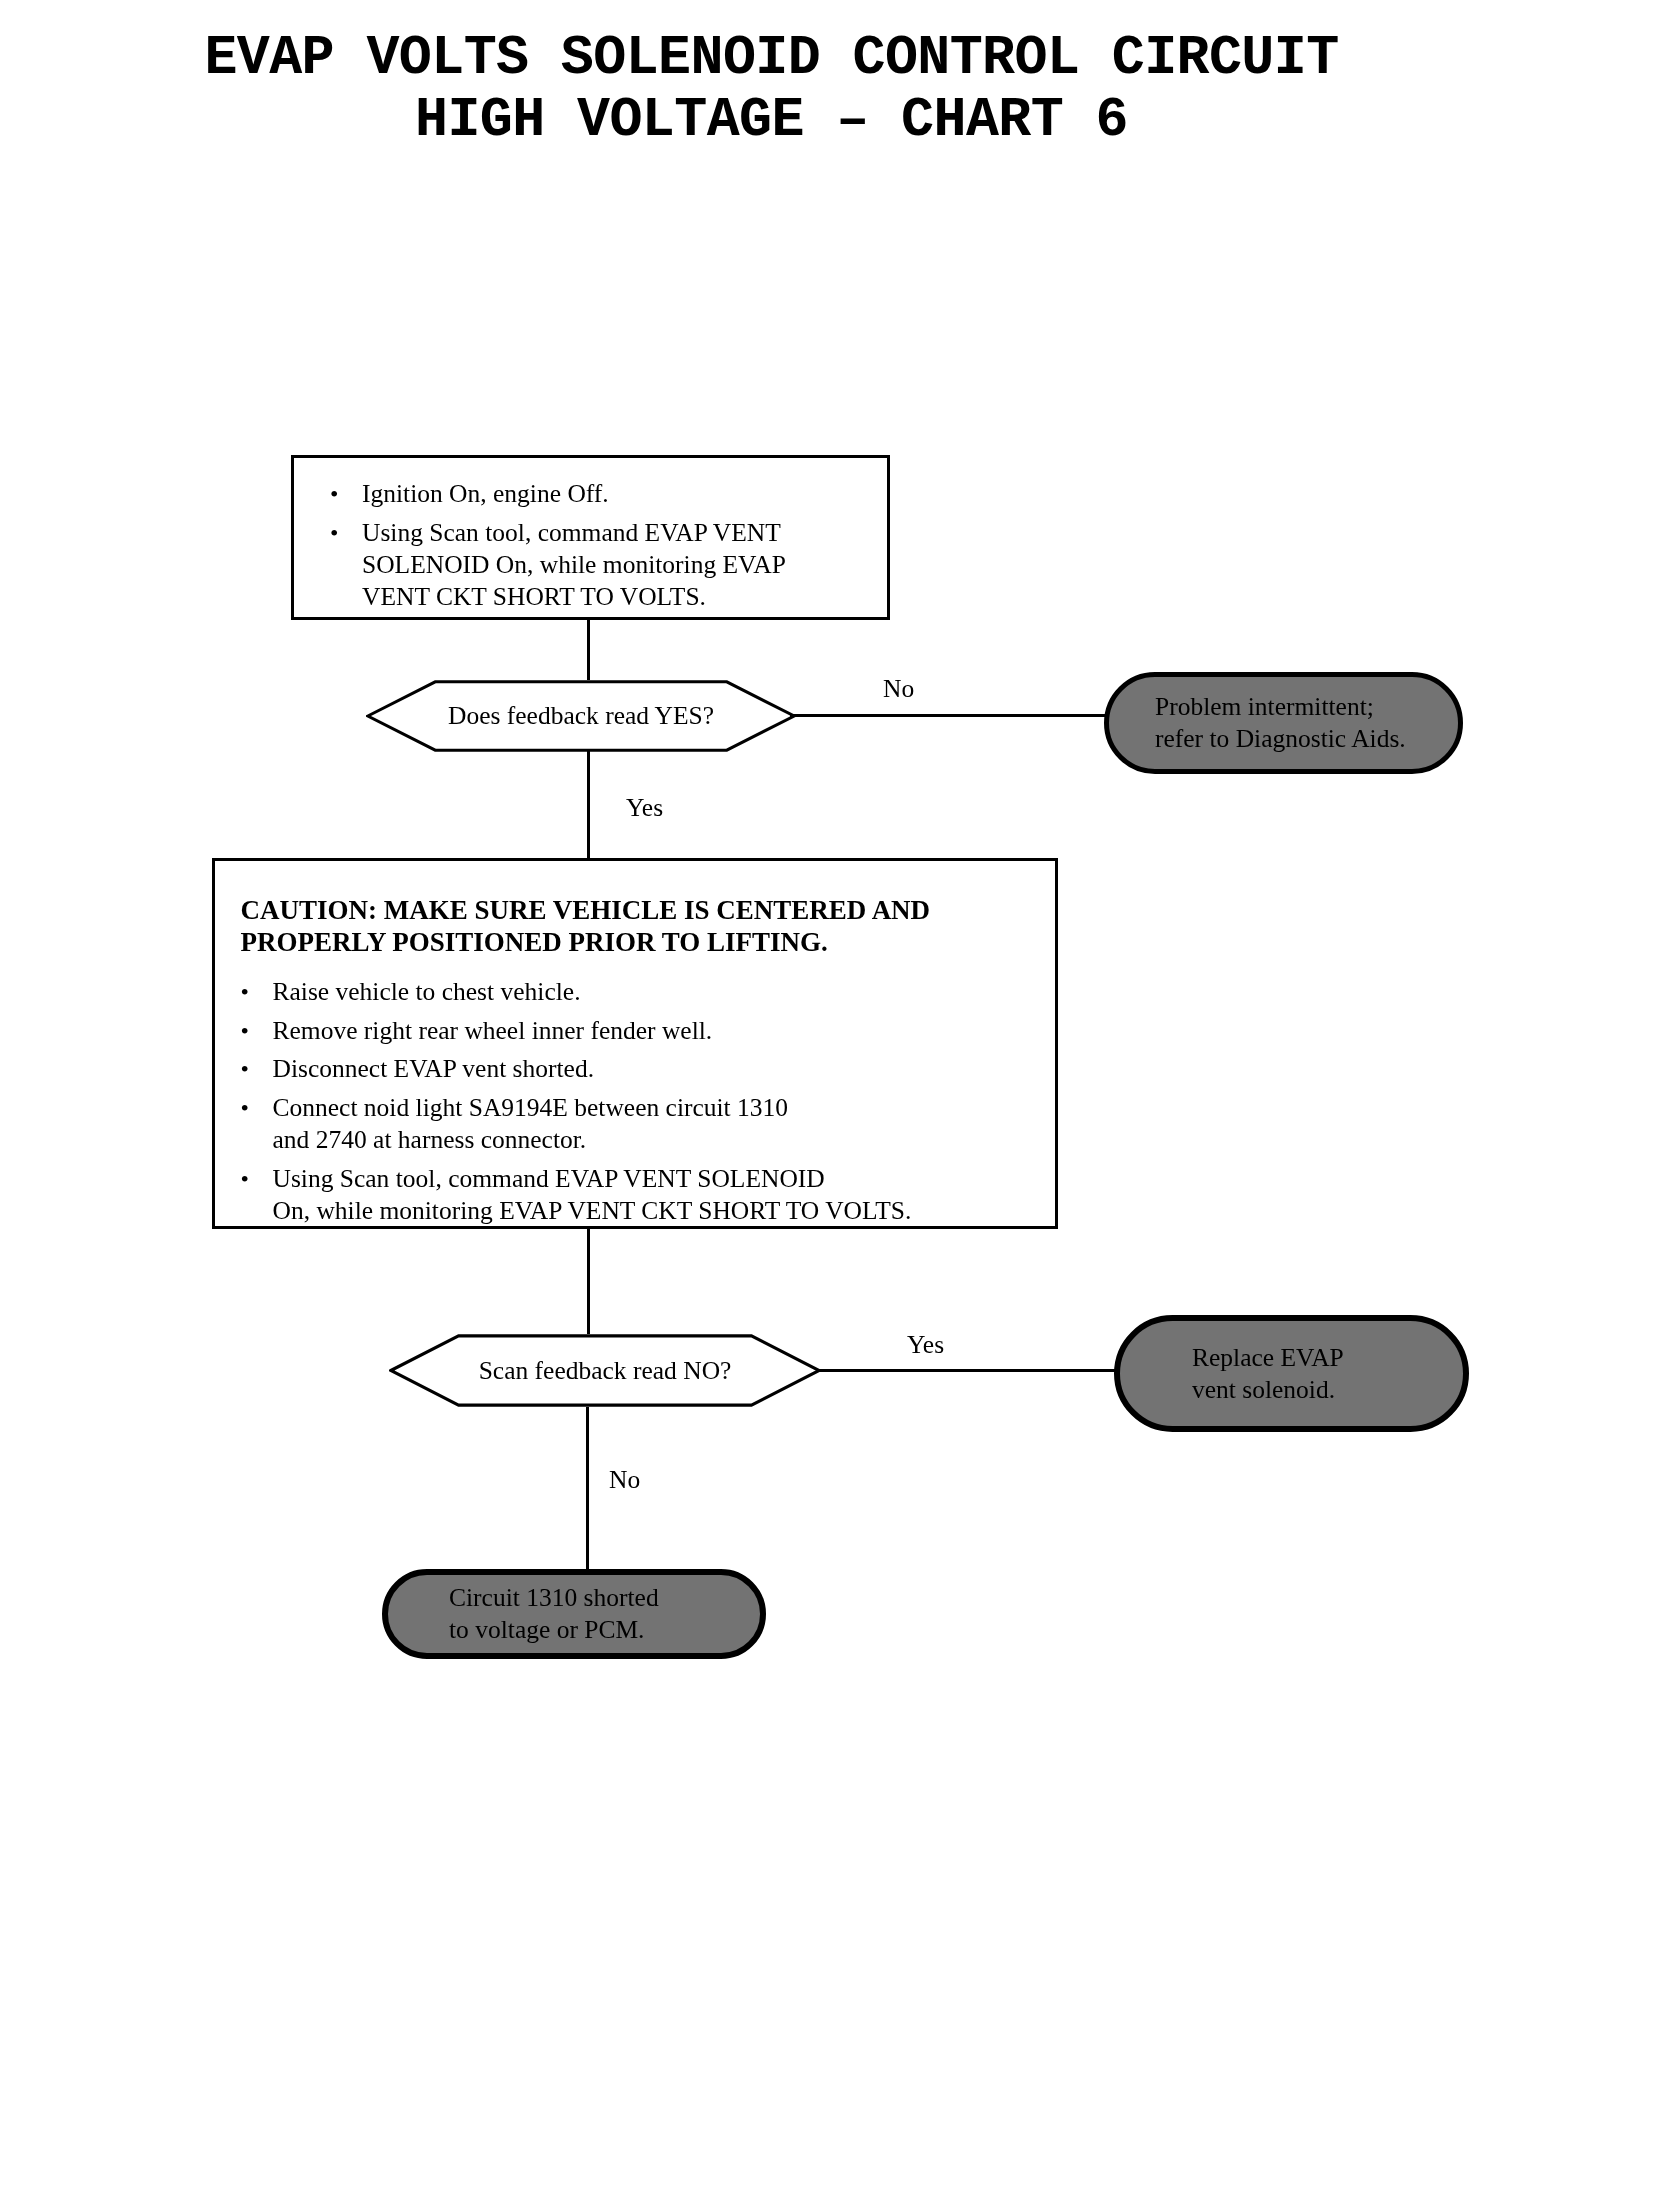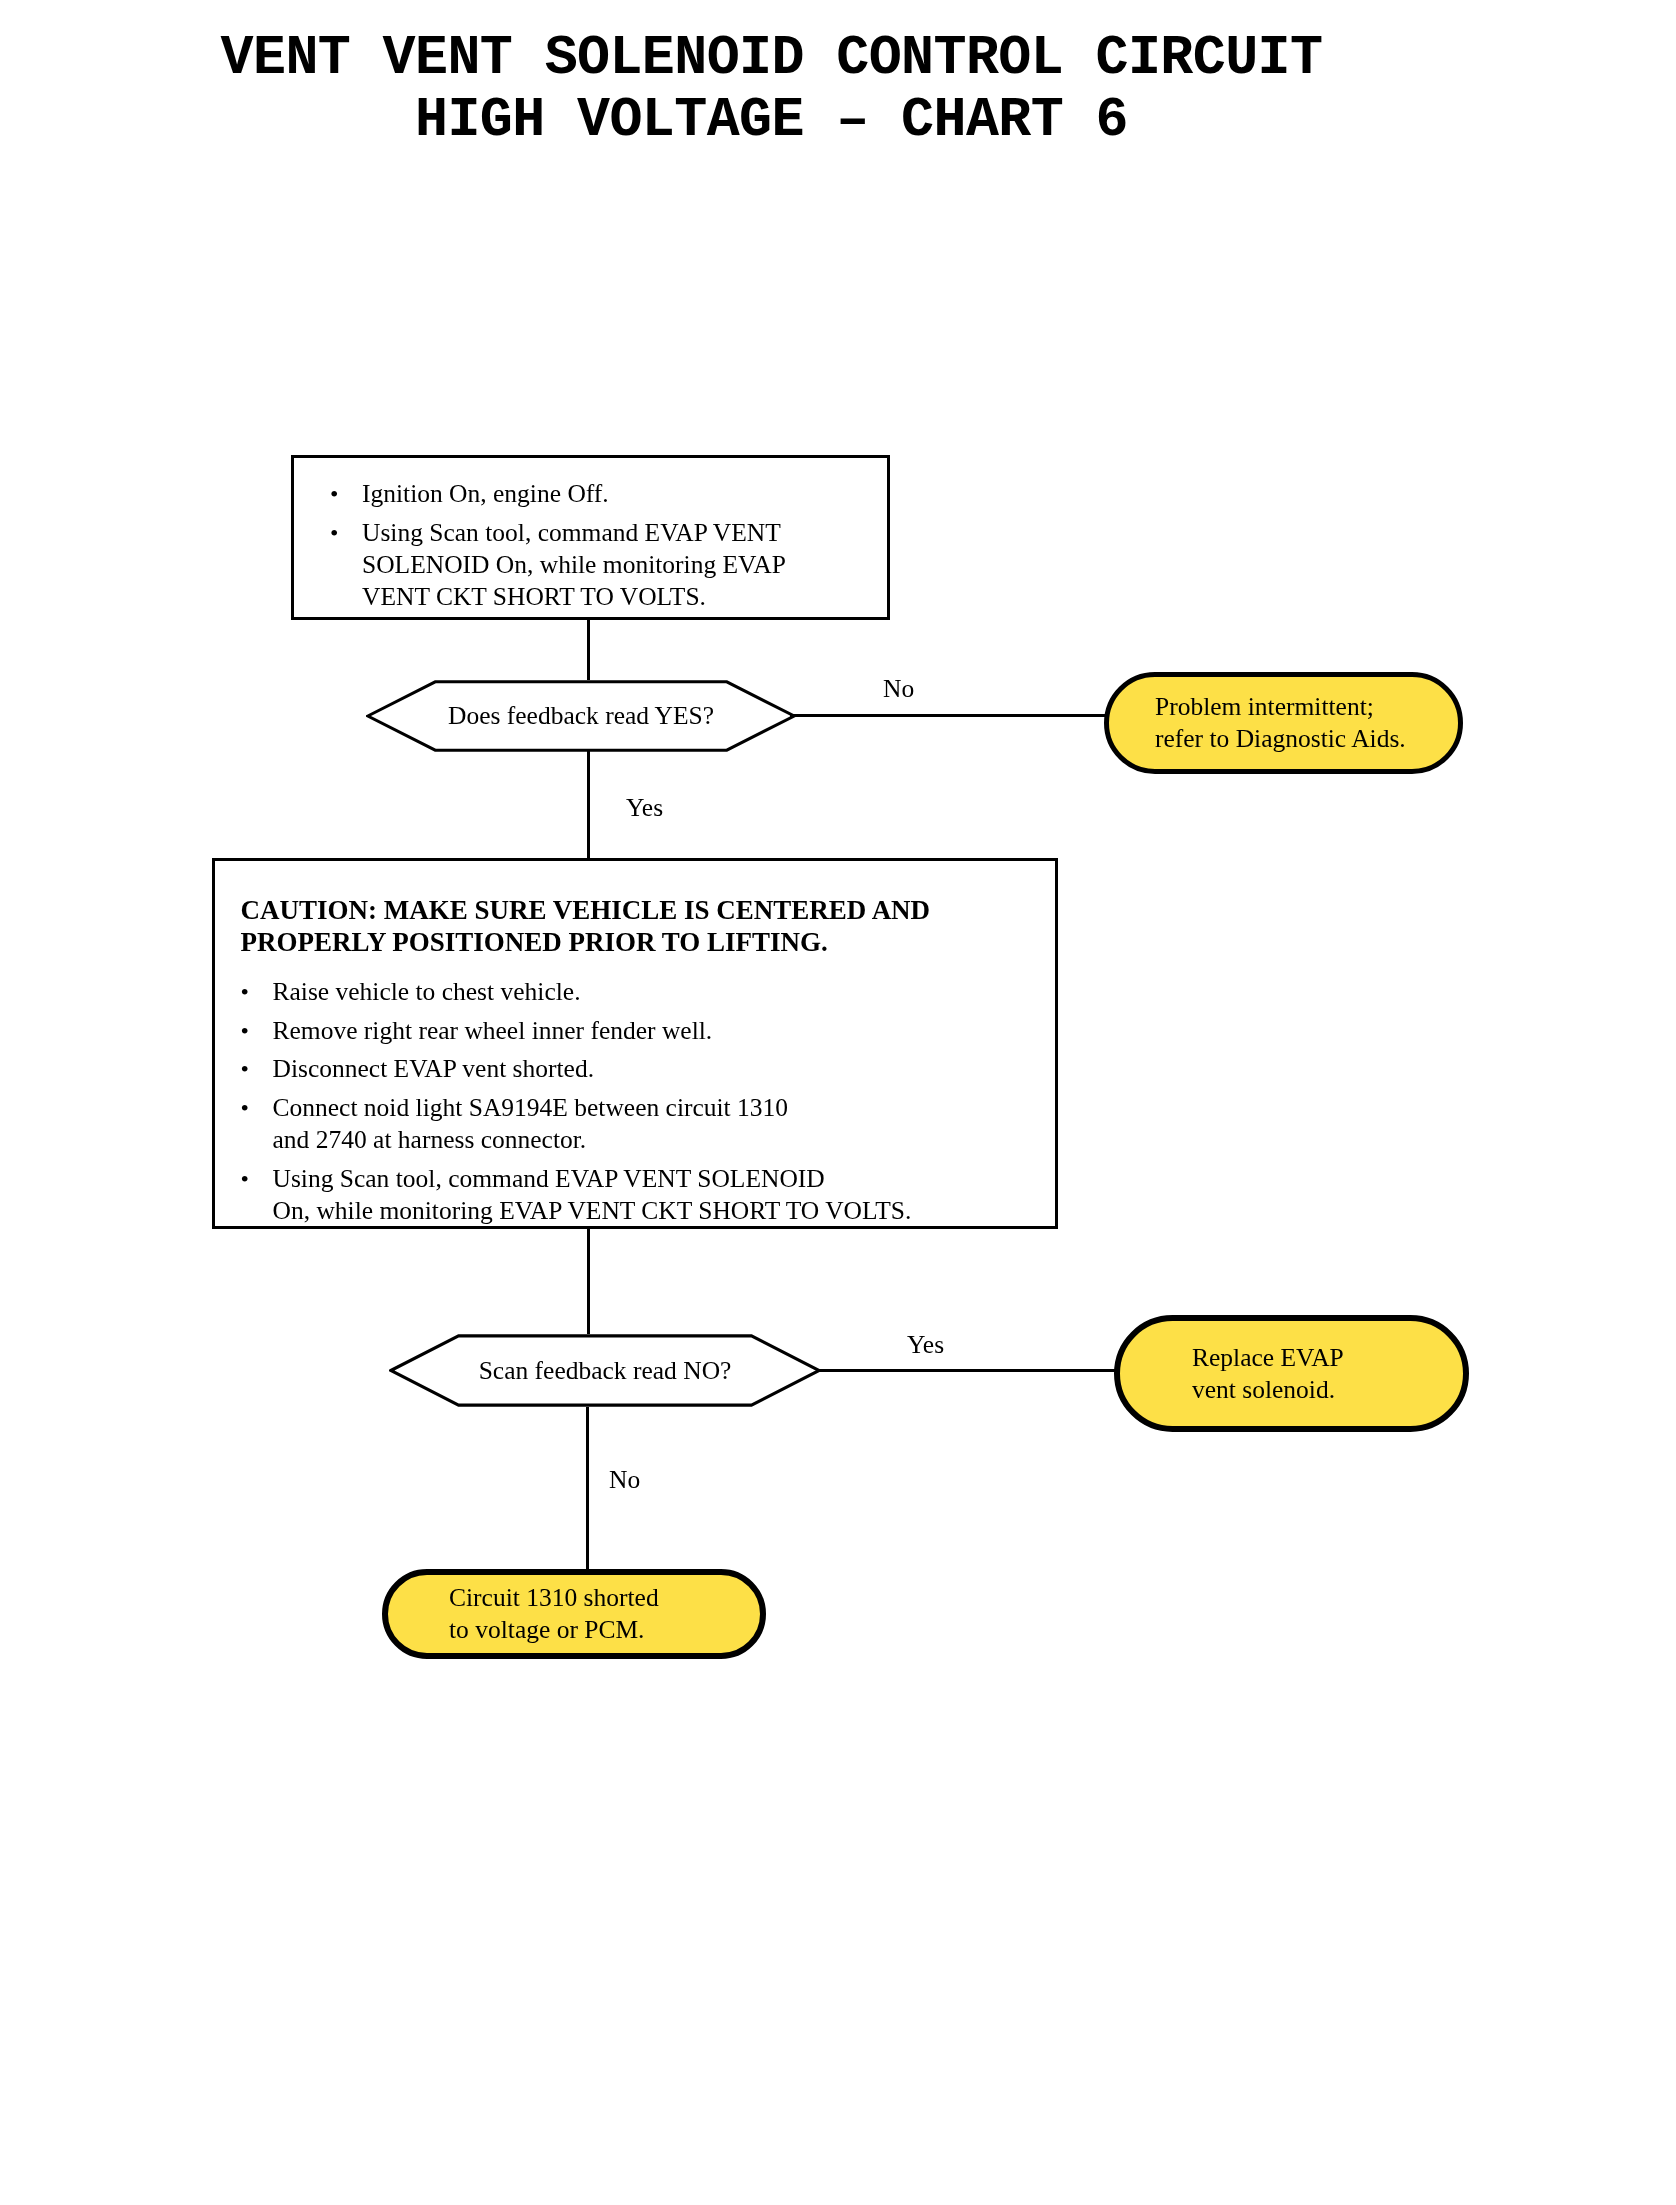--- a/index.html
+++ b/index.html
@@ -26,37 +26,37 @@
   .bdot{width:32px;flex:0 0 32px;font-size:24px;}
   .btext{white-space:pre-line;}
   
   .hex-wrap{display:flex;align-items:center;justify-content:center;}
   .hex-svg{position:absolute;left:0;top:0;width:100%;height:100%;}
   .hex-label{position:relative;font-size:25.5px;white-space:nowrap;}
   .hex1{left:366px;top:680px;width:430px;height:72px;}
   .hex2{left:389px;top:1334px;width:432px;height:73px;}
   
   .stadium{
-    background:#fde047;border:6px solid #000000;box-sizing:border-box;
+    background:#737373;border:6px solid #000000;box-sizing:border-box;
     display:flex;align-items:center;
   }
   .stadium1{left:1104px;top:672px;width:359px;height:102px;border-width:5.5px;border-radius:55px;padding-left:46px;}
   .stadium2{left:1114px;top:1315px;width:355px;height:117px;border-radius:61px;padding-left:72px;}
   .stadium3{left:382px;top:1569px;width:384px;height:90px;border-radius:66px;padding-left:61px;}
   .stadium-text{font-size:25.5px;line-height:32px;white-space:pre-line;}
   
   .vline{width:3px;background:#000000;}
   .hline{height:3px;background:#000000;}
   .edge-label{font-size:25.5px;line-height:27px;white-space:nowrap;}
 </style>
 </head>
 <body>
 
 <div class="abs title">
-  <div>VENT VENT SOLENOID CONTROL CIRCUIT</div>
+  <div>EVAP VOLTS SOLENOID CONTROL CIRCUIT</div>
   <div>HIGH VOLTAGE – CHART 6</div>
 </div>
 
 <div class="abs box box-step1">
   <ul class="blist">
     <li class="bitem">
       <span class="bdot">•</span>
       <span class="btext">Ignition On, engine Off.</span>
     </li>
     <li class="bitem">

